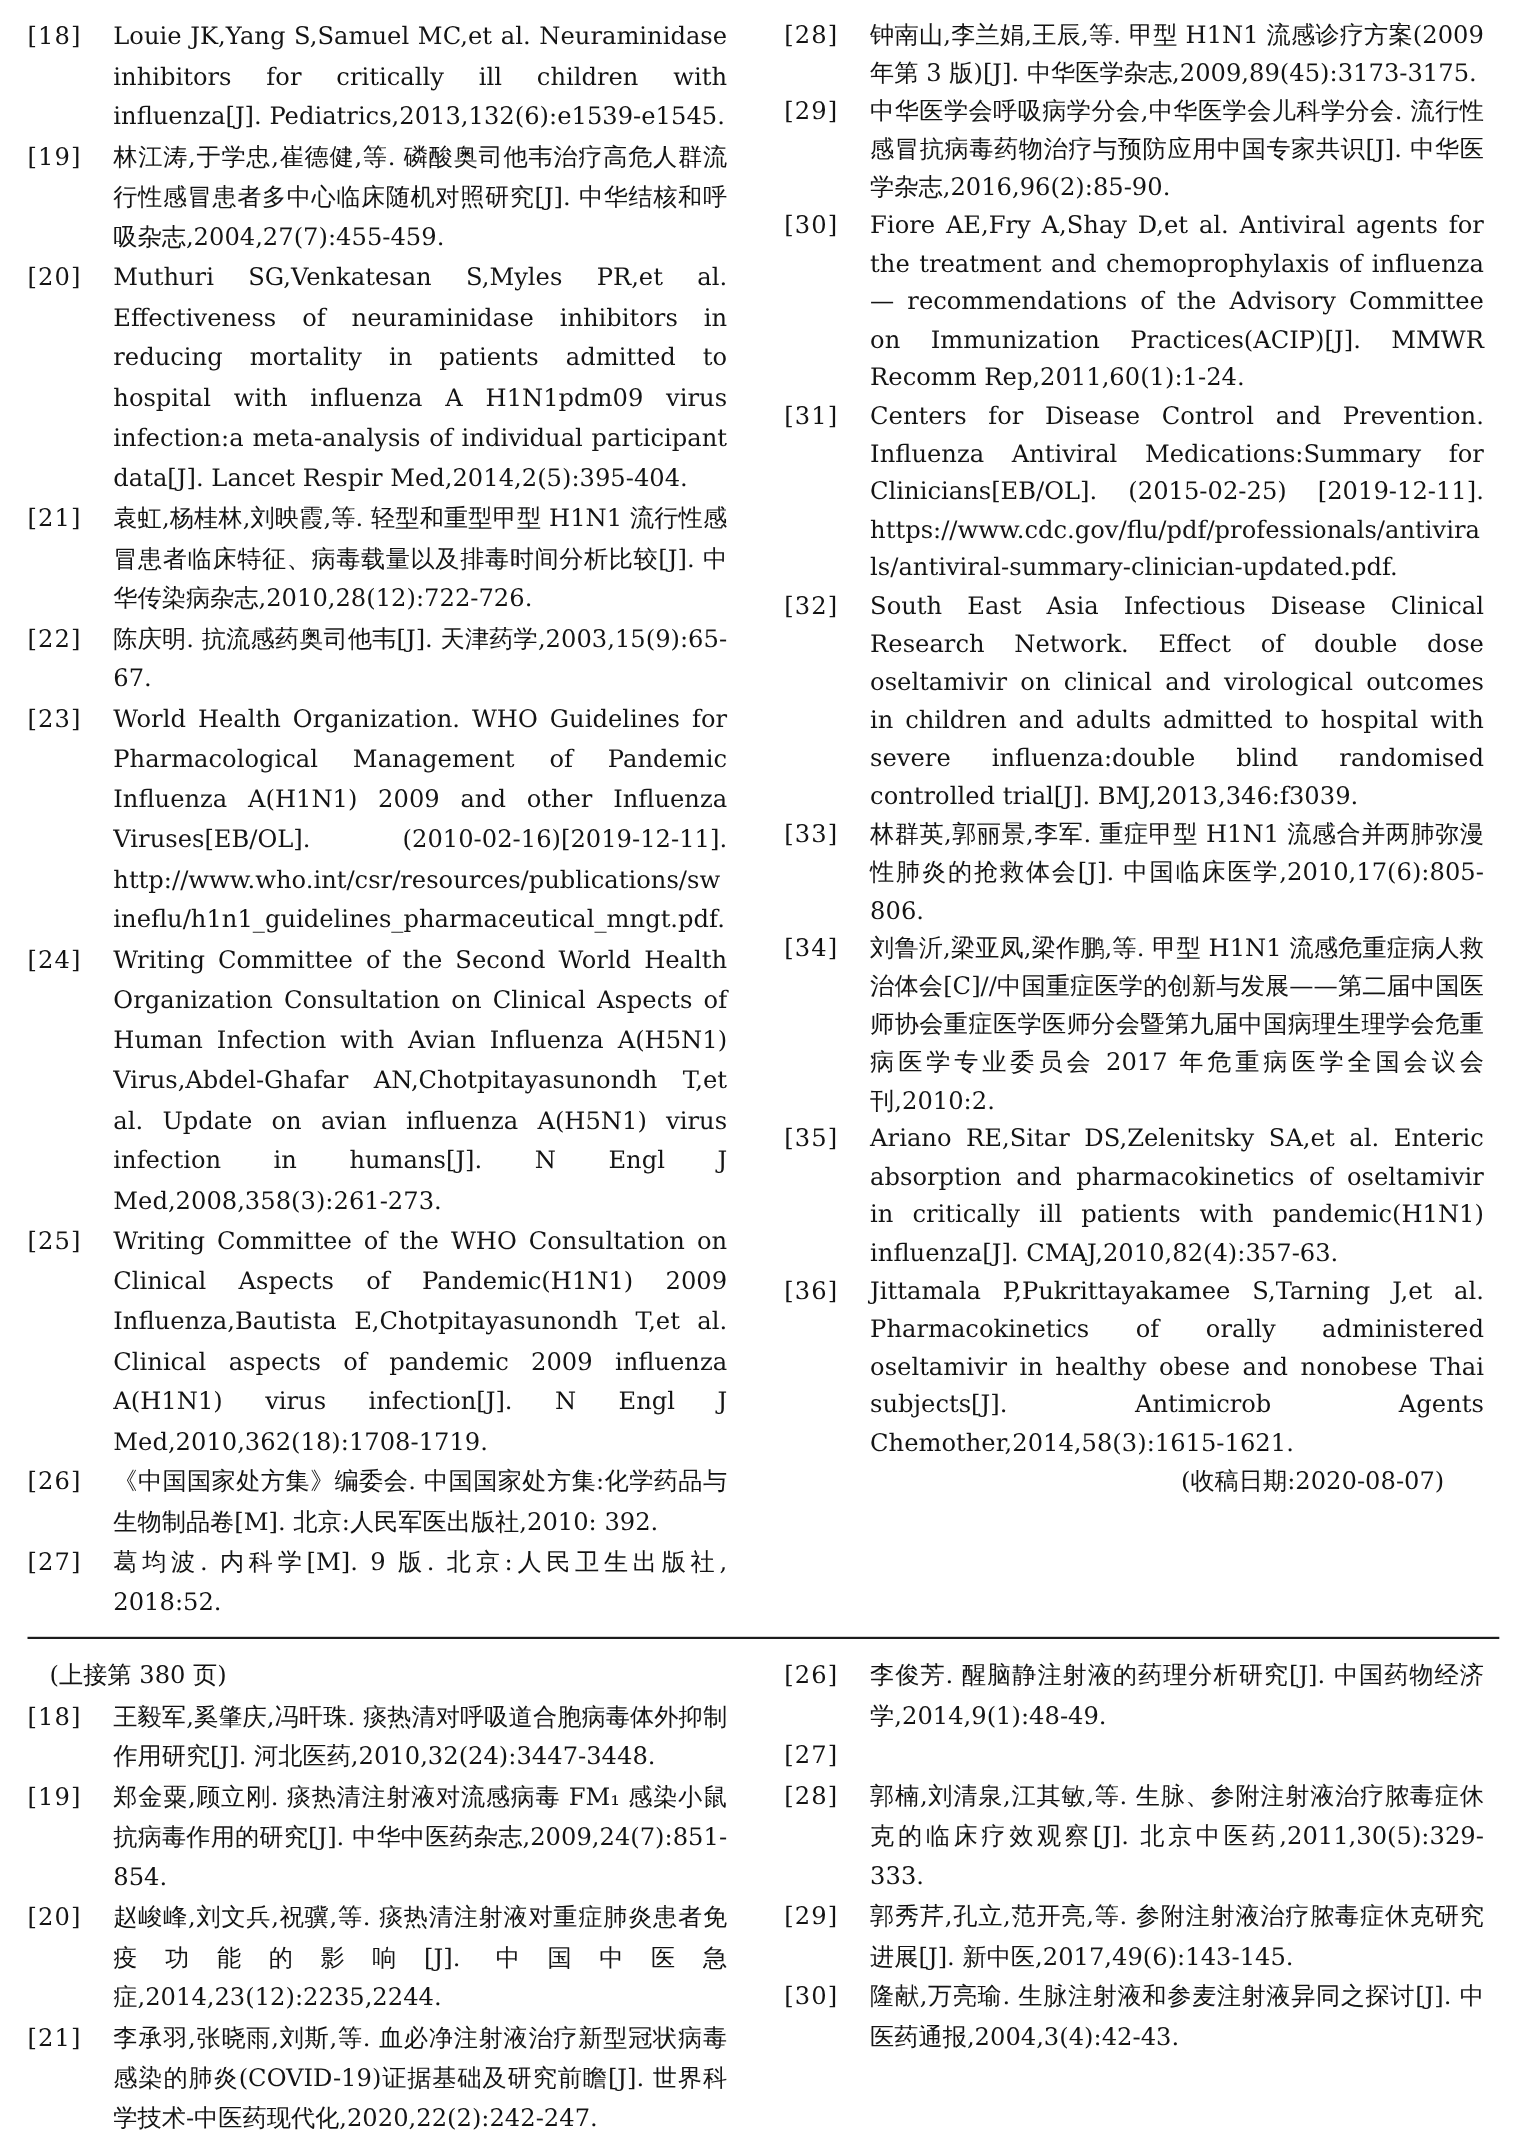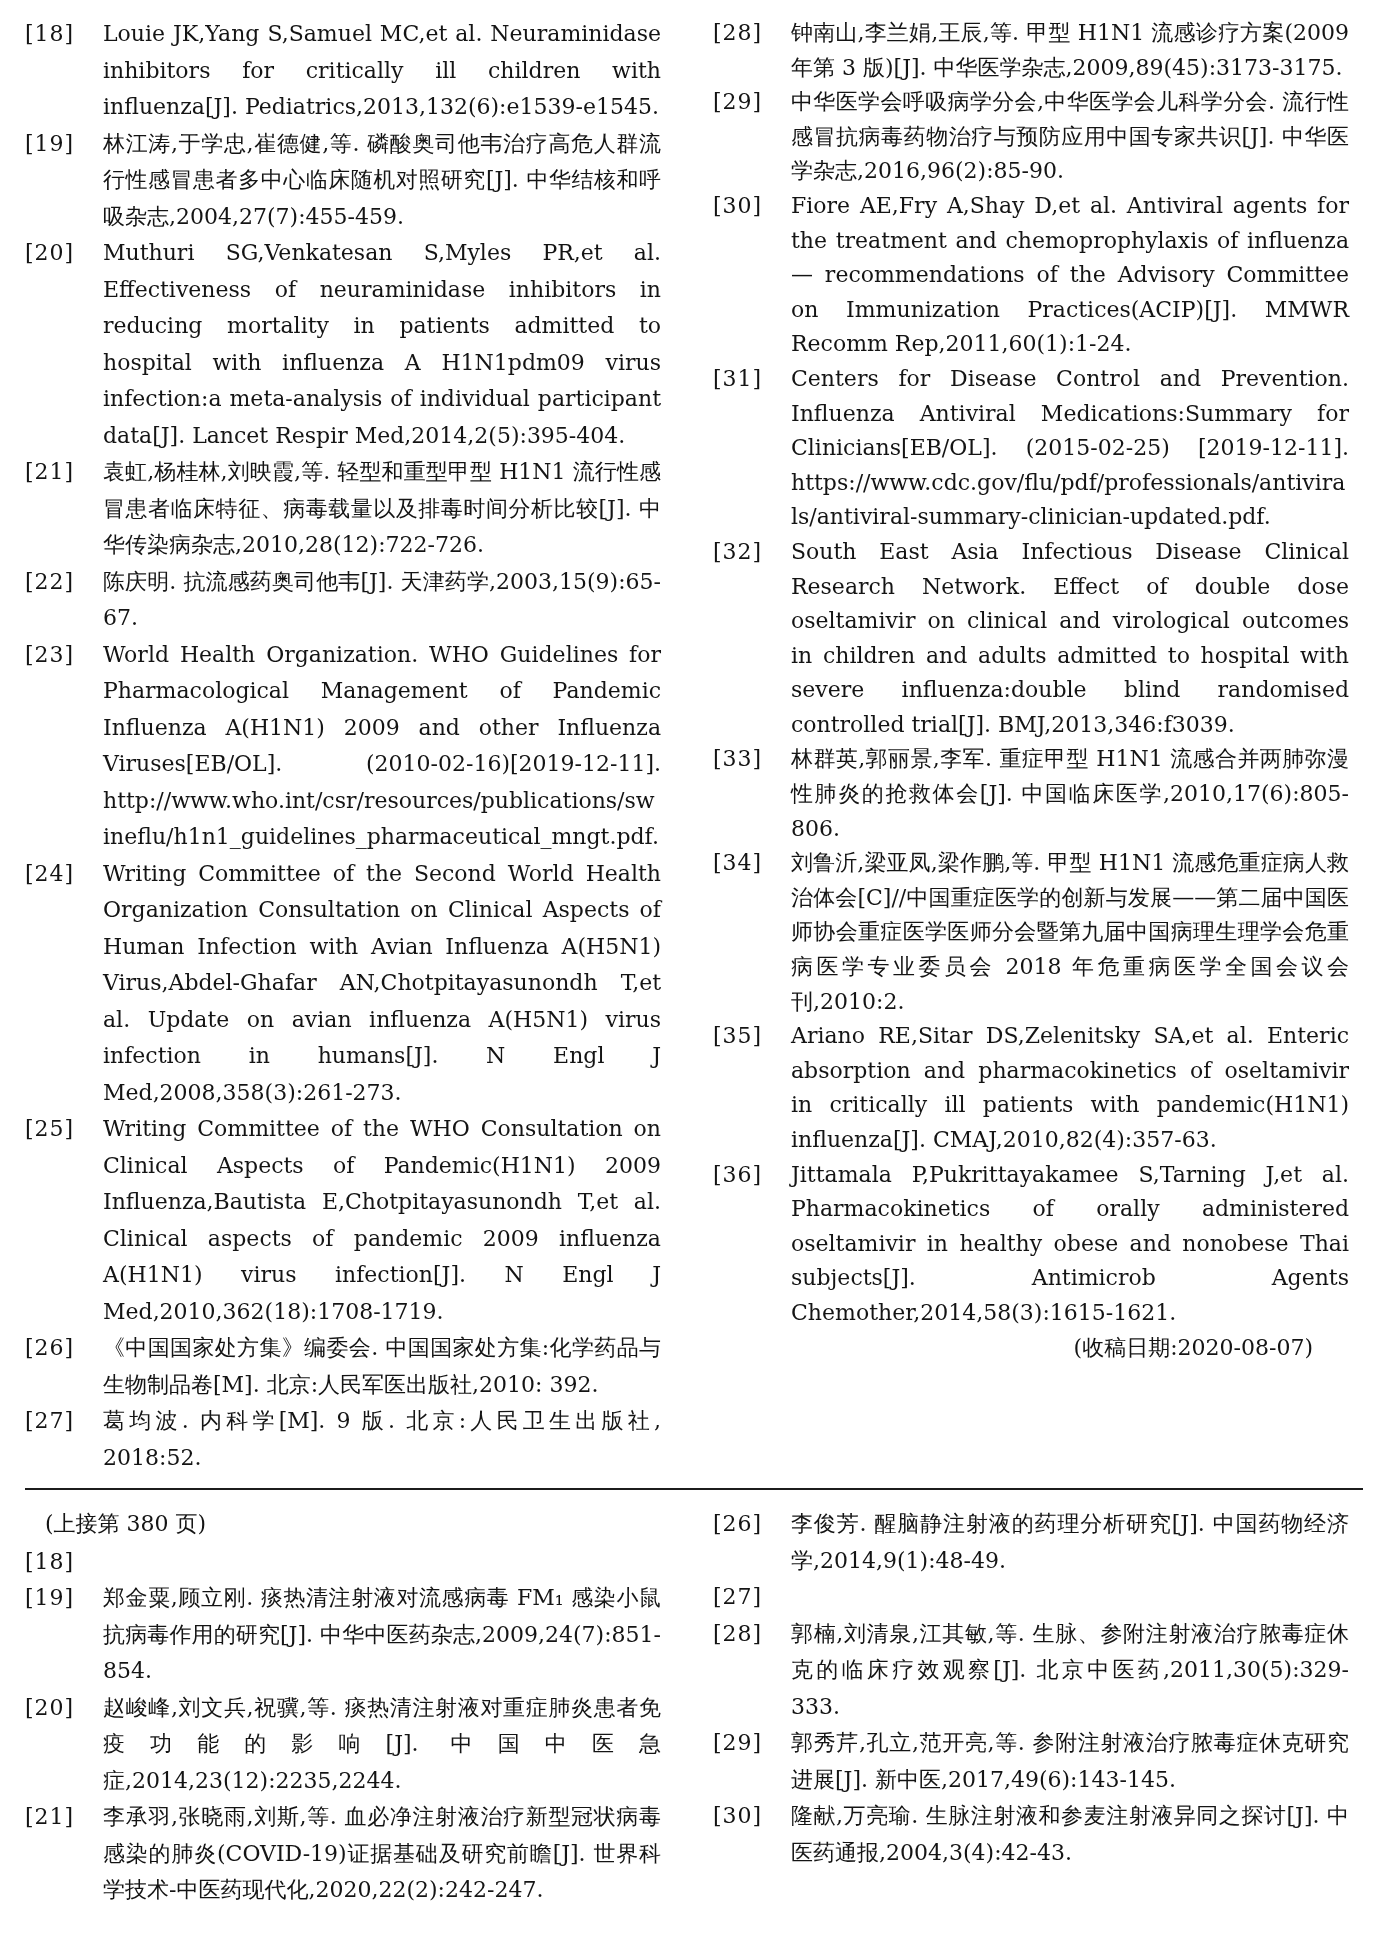--- a/index.html
+++ b/index.html
@@ -148,21 +148,21 @@
             <span class="ref-text">South East Asia Infectious Disease Clinical Research Network. Effect of double dose oseltamivir on clinical and virological outcomes in children and adults admitted to hospital with severe influenza:double blind randomised controlled trial[J]. BMJ,2013,346:f3039.</span>
           </div>
 
           <div class="ref">
             <span class="ref-num">[33]</span>
             <span class="ref-text">林群英,郭丽景,李军. 重症甲型 H1N1 流感合并两肺弥漫性肺炎的抢救体会[J]. 中国临床医学,2010,17(6):805-806.</span>
           </div>
 
           <div class="ref">
             <span class="ref-num">[34]</span>
-            <span class="ref-text">刘鲁沂,梁亚凤,梁作鹏,等. 甲型 H1N1 流感危重症病人救治体会[C]//中国重症医学的创新与发展——第二届中国医师协会重症医学医师分会暨第九届中国病理生理学会危重病医学专业委员会 2018 年危重病医学全国会议会刊,2010:2.</span>
+            <span class="ref-text">刘鲁沂,梁亚凤,梁作鹏,等. 甲型 H1N1 流感危重症病人救治体会[C]//中国重症医学的创新与发展——第二届中国医师协会重症医学医师分会暨第九届中国病理生理学会危重病医学专业委员会 2017 年危重病医学全国会议会刊,2010:2.</span>
           </div>
 
           <div class="ref">
             <span class="ref-num">[35]</span>
             <span class="ref-text">Ariano RE,Sitar DS,Zelenitsky SA,et al. Enteric absorption and pharmacokinetics of oseltamivir in critically ill patients with pandemic(H1N1) influenza[J]. CMAJ,2010,82(4):357-63.</span>
           </div>
 
           <div class="ref">
             <span class="ref-num">[36]</span>
             <span class="ref-text">Jittamala P,Pukrittayakamee S,Tarning J,et al. Pharmacokinetics of orally administered oseltamivir in healthy obese and nonobese Thai subjects[J]. Antimicrob Agents Chemother,2014,58(3):1615-1621.</span>
@@ -174,20 +174,21 @@
 
   <hr class="divider">
 
   <div class="cols">
     <div class="col">
       <div class="continuation">(上接第 380 页)</div>
       <div>
 
           <div class="ref">
             <span class="ref-num">[18]</span>
+            <span class="ref-text">王毅军,奚肇庆,冯旰珠. 痰热清对呼吸道合胞病毒体外抑制作用研究[J]. 河北医药,2010,32(24):3447-3448.</span>
           </div>
 
           <div class="ref">
             <span class="ref-num">[19]</span>
             <span class="ref-text">郑金粟,顾立刚. 痰热清注射液对流感病毒 FM₁ 感染小鼠抗病毒作用的研究[J]. 中华中医药杂志,2009,24(7):851-854.</span>
           </div>
 
           <div class="ref">
             <span class="ref-num">[20]</span>
             <span class="ref-text">赵峻峰,刘文兵,祝骥,等. 痰热清注射液对重症肺炎患者免疫功能的影响[J]. 中国中医急症,2014,23(12):2235,2244.</span>

